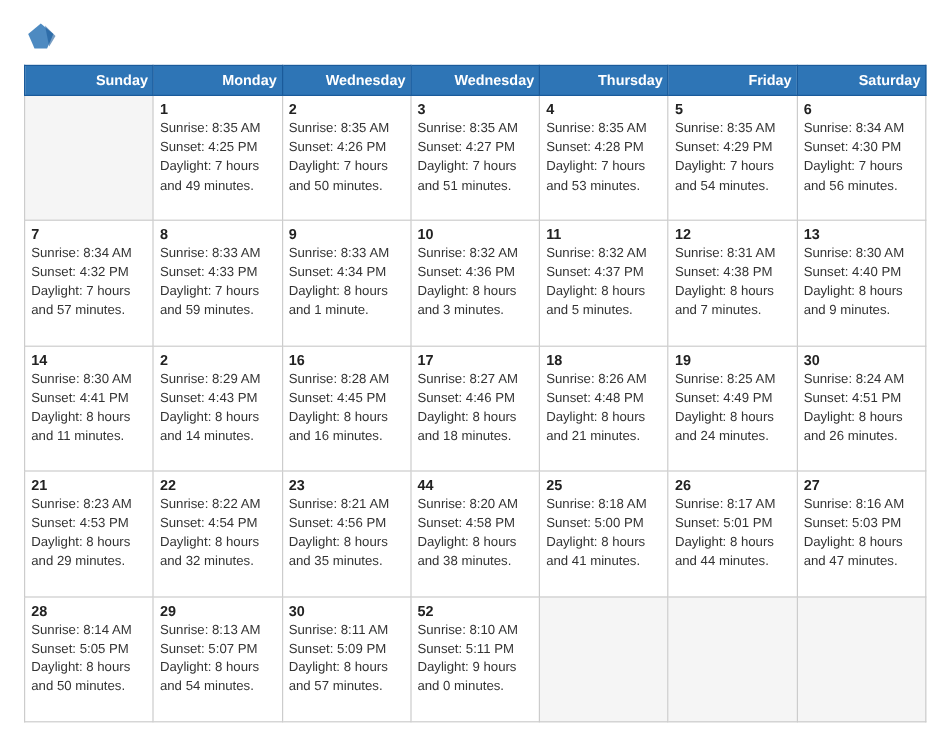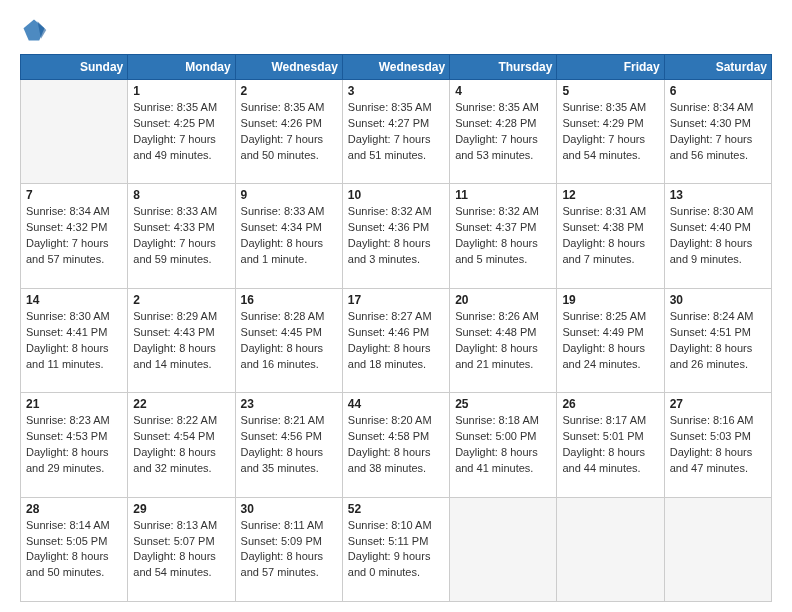--- a/index.html
+++ b/index.html
@@ -202,21 +202,21 @@
           </td>
           <td>
             <span class="day-number">16</span>
             <div class="day-info">Sunrise: 8:28 AM<br>Sunset: 4:45 PM<br>Daylight: 8 hours and 16 minutes.</div>
           </td>
           <td>
             <span class="day-number">17</span>
             <div class="day-info">Sunrise: 8:27 AM<br>Sunset: 4:46 PM<br>Daylight: 8 hours and 18 minutes.</div>
           </td>
           <td>
-            <span class="day-number">20</span>
+            <span class="day-number">18</span>
             <div class="day-info">Sunrise: 8:26 AM<br>Sunset: 4:48 PM<br>Daylight: 8 hours and 21 minutes.</div>
           </td>
           <td>
             <span class="day-number">19</span>
             <div class="day-info">Sunrise: 8:25 AM<br>Sunset: 4:49 PM<br>Daylight: 8 hours and 24 minutes.</div>
           </td>
           <td>
             <span class="day-number">30</span>
             <div class="day-info">Sunrise: 8:24 AM<br>Sunset: 4:51 PM<br>Daylight: 8 hours and 26 minutes.</div>
           </td>

